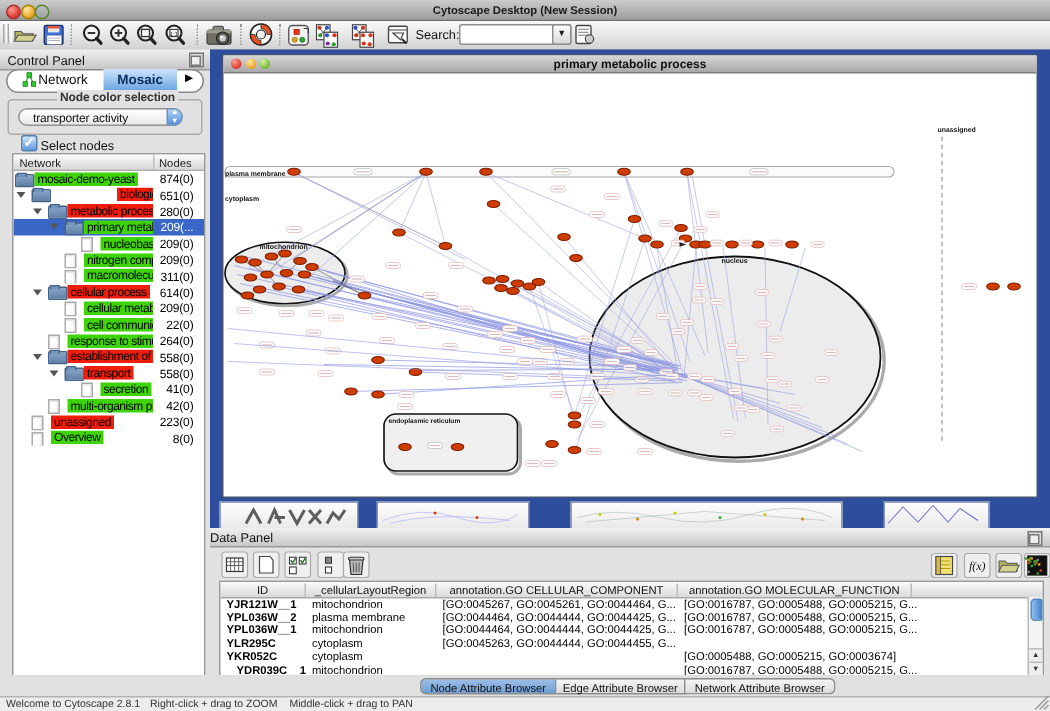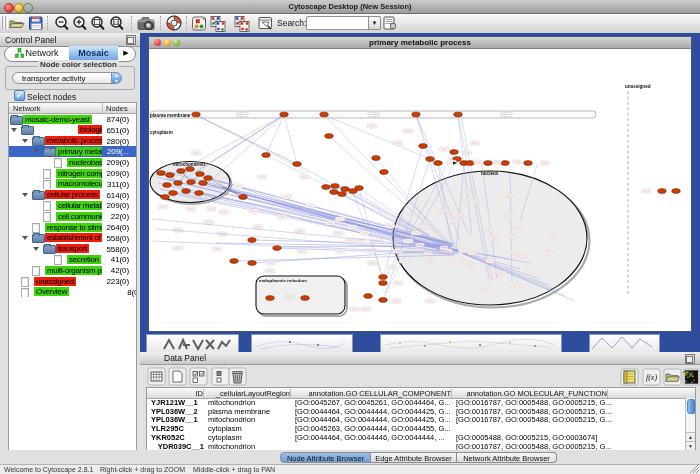--- a/index.html
+++ b/index.html
@@ -40,24 +40,24 @@
 #desk{left:140px;top:33px;width:560px;height:319px;background:#2e4d9c;}
 #iwin{left:8px;top:3px;width:544px;height:296px;background:#fff;border:1px solid #44546e;box-sizing:border-box;}
 #iwtitle{left:0;top:0;width:542px;height:11px;background:linear-gradient(#d6d6d6,#a9a9a9);border-bottom:1px solid #7f7f7f;}
 #iwtext{left:0;top:1px;width:542px;text-align:center;font-size:8px;font-weight:bold;color:#111;}
 .tl2{width:7px;height:7px;border-radius:50%;top:2px;}
 
 .sliv{top:301px;height:17px;background:linear-gradient(#ffffff,#e9e9e9);border:1px solid #8899bb;border-bottom:none;}
 
 #dp{left:140px;top:352px;width:560px;height:98px;background:#e2e2e2;}
 #dphead{left:0;top:0;width:560px;height:12px;background:linear-gradient(#f0f0f0,#c8c8c8);border-bottom:1px solid #9a9a9a;}
-#dphead span{position:absolute;left:24px;top:1px;font-size:8.5px;color:#111;}
+#dphead span{position:absolute;left:0;top:1px;font-size:8.5px;color:#111;}
 #dtable{left:6px;top:35px;width:548px;height:62px;background:#fff;border:1px solid #999;overflow:hidden;}
 #dthead{left:0;top:0;width:548px;height:9.5px;background:linear-gradient(#fbfbfb,#dadada);border-bottom:1px solid #a9a9a9;font-size:7.5px;color:#111;}
-.dth{position:absolute;top:0.5px;text-align:right;border-right:1px solid #bbb;height:9px;overflow:hidden;}
+.dth{position:absolute;top:0.5px;text-align:center;border-right:1px solid #bbb;height:9px;overflow:hidden;}
 .drow{position:absolute;left:0;width:548px;height:9px;font-size:7.5px;color:#000;white-space:nowrap;}
 .dc{position:absolute;top:0;overflow:hidden;height:9px;}
 #vsb{left:538px;top:10px;width:9px;height:52px;background:#f4f4f4;border-left:1px solid #bbb;}
 #vsbth{position:absolute;left:1px;top:1px;width:7px;height:13px;background:linear-gradient(90deg,#8fc0f0,#3d7cc8);border:1px solid #5588bb;border-radius:3px;}
 
 #btabs{left:0;top:450px;width:700px;height:14px;background:#e0e0e0;}
 .btab{top:2px;height:11px;font-size:7.5px;line-height:11px;text-align:center;border:1px solid #8d8d8d;background:linear-gradient(#f5f5f5,#dcdcdc);color:#111;box-sizing:border-box;}
 #statusbar{left:0;top:464px;width:700px;height:10px;background:#ececec;border-top:1px solid #b3b3b3;font-size:7px;color:#333;}
 #statusbar span{position:absolute;top:1px;}
 </style></head>
@@ -317,21 +317,21 @@
           </span>
           <span class="tcount" style="">42(0)</span>
         </div>
         <div class="abs trow" style="top:173.0px;">
           <span style="position:absolute;left:0;top:0;width:93px;height:10.6px;overflow:hidden;">
             <span class="file" style="left:12px;"></span>
             <span class="tlabel red" style="left:25px;">unassigned</span>
           </span>
           <span class="tcount" style="">223(0)</span>
         </div>
-        <div class="abs trow" style="top:183.8px;padding-left:12px;">
+        <div class="abs trow" style="top:183.8px;">
           <span style="position:absolute;left:0;top:0;width:93px;height:10.6px;overflow:hidden;">
             <span class="file" style="left:12px;"></span>
             <span class="tlabel grn" style="left:25px;">Overview</span>
           </span>
           <span class="tcount" style="">8(0)</span>
         </div>
       </div>
   </div>
 </div>
 
@@ -811,21 +811,20 @@
           <span class="dc" style="left:309px;width:214px;">[GO:0016787, GO:0005488, GO:0005215, G...</span>
         </div>
         <div class="drow" style="top:36.1px;">
           <span class="dc" style="left:4px;width:53px;font-weight:bold;">YLR295C</span>
           <span class="dc" style="left:61px;width:83px;">cytoplasm</span>
           <span class="dc" style="left:148px;width:157px;">[GO:0045263, GO:0044444, GO:0044455, G...</span>
         </div>
         <div class="drow" style="top:44.8px;">
           <span class="dc" style="left:4px;width:53px;font-weight:bold;">YKR052C</span>
           <span class="dc" style="left:61px;width:83px;">cytoplasm</span>
-          <span class="dc" style="left:148px;width:157px;">[GO:0044464, GO:0044446, GO:0044444, ...</span>
           <span class="dc" style="left:309px;width:214px;">[GO:0005488, GO:0005215, GO:0003674]</span>
         </div>
         <div class="drow" style="top:53.5px;">
           <span class="dc" style="left:4px;width:53px;font-weight:bold;text-align:right;">YDR039C__1</span>
           <span class="dc" style="left:61px;width:83px;">mitochondrion</span>
           <span class="dc" style="left:309px;width:214px;">[GO:0016787, GO:0005488, GO:0005215, G...</span>
         </div>
       </div>
     <div class="abs" id="vsb">
         <div id="vsbth"></div>

